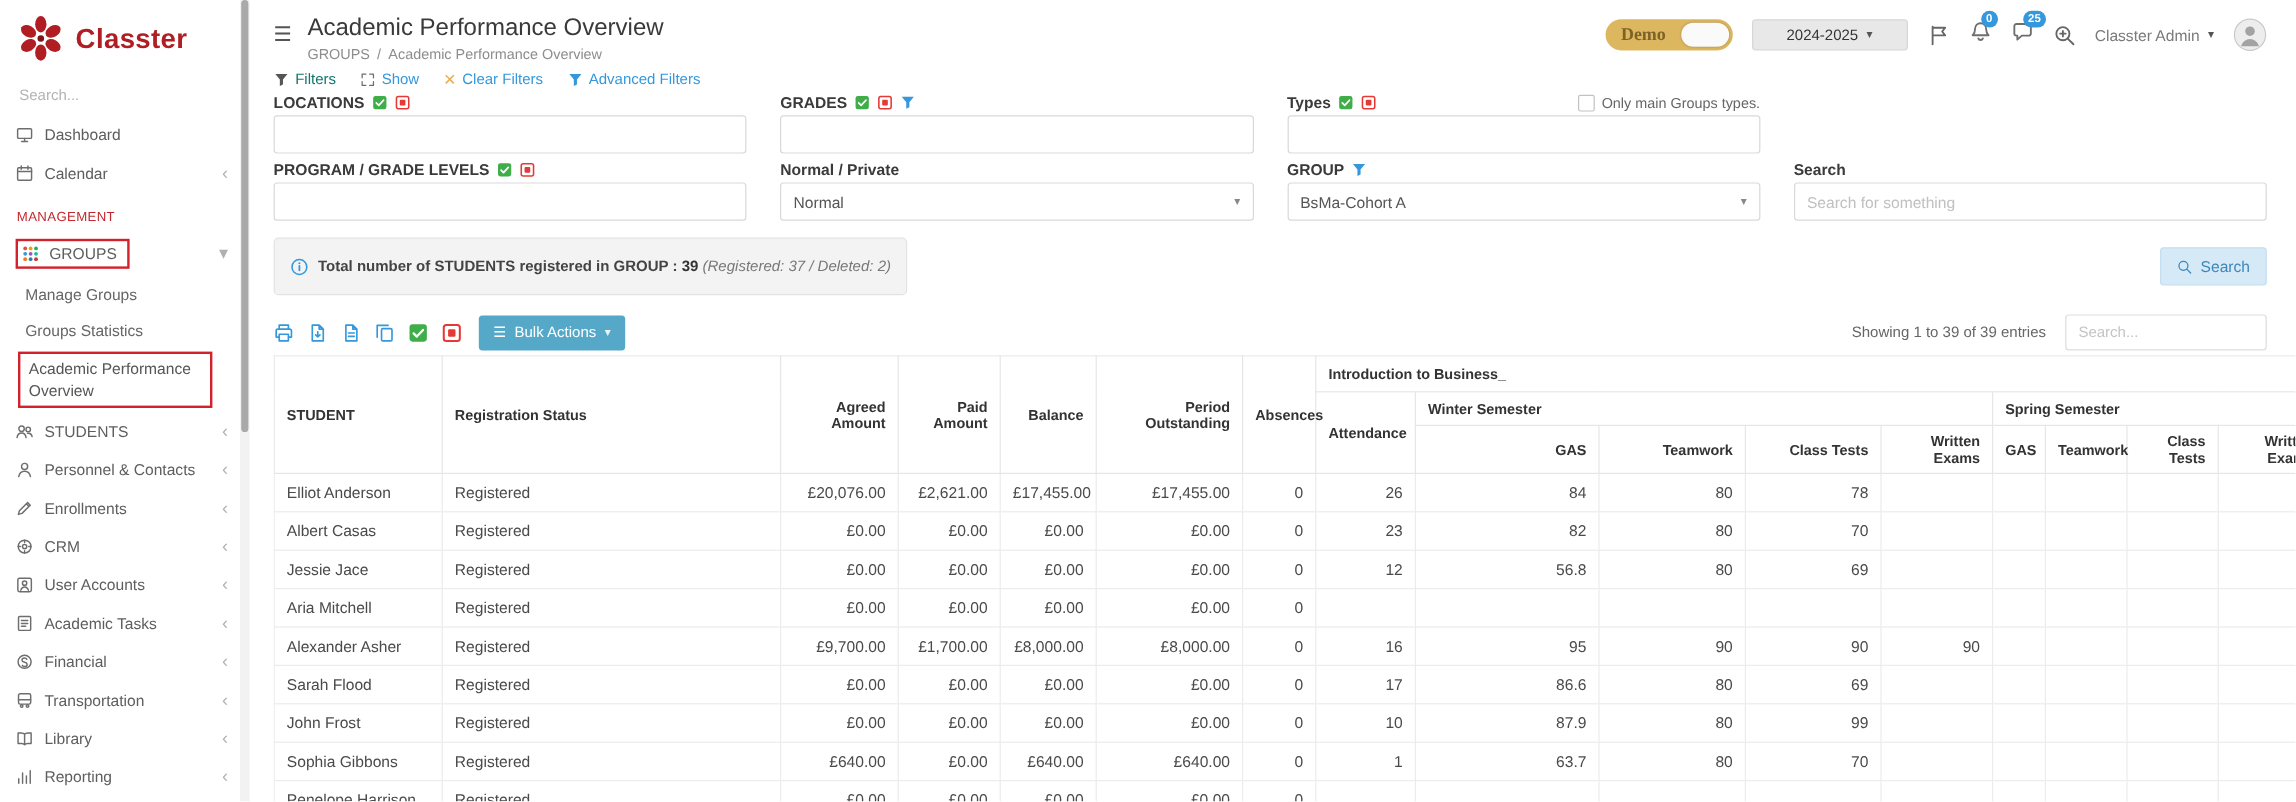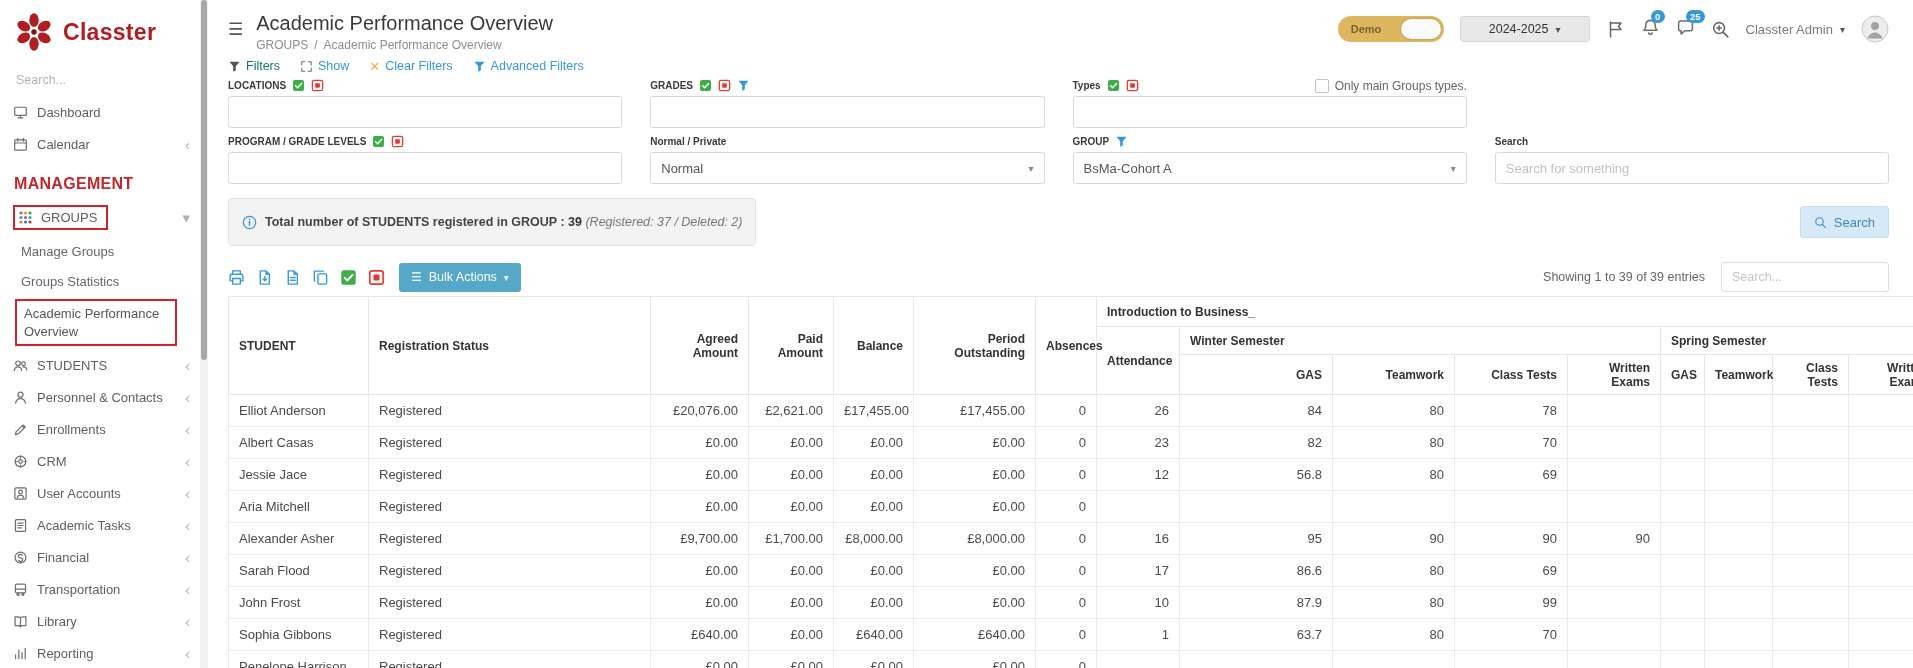--- a/index.html
+++ b/index.html
@@ -13,21 +13,21 @@
   .logo-row{display:flex;align-items:center;gap:9px;padding:2px 12px 0 14px;}
   .logo-svg{width:40px;height:40px;display:block;}
   .logo-text{font-size:23px;font-weight:bold;color:#b01e23;letter-spacing:.3px;}
   .side-search{margin:18px 16px 4px;}
   .side-search input{width:100%;border:none;outline:none;font-size:12.5px;color:#666;background:transparent;}
   .side-search input::placeholder{color:#b3b3b3;}
   nav{margin-top:8px;}
   .nav-item{display:flex;align-items:center;gap:9px;height:32px;padding:0 10px 0 13px;font-size:13px;color:#5e5e5e;cursor:pointer;white-space:nowrap;}
   .nav-item.groups-row{height:38px;}
   .narrow{margin-left:auto;color:#b0b0b0;font-size:15px;line-height:1;}
-  .section-label{padding:15px 14px 5px;font-size:16px;font-weight:bold;color:#c2272d;letter-spacing:.3px;}
+  .section-label{padding:15px 14px 5px;font-size:11px;font-weight:normal;color:#c2272d;letter-spacing:.3px;}
   .red-outline{display:inline-flex;align-items:center;gap:8px;border:2px solid #d2222b;}
   .groups-box{padding:3px 9px 3px 3px;}
   .subnav-item{display:flex;align-items:center;min-height:30px;padding:0 10px 0 21px;font-size:13px;color:#666;cursor:pointer;}
   .subnav-item.active{padding-left:15px;}
   .apo{display:block;border:2px solid #d2222b;padding:4px 7px;width:162px;line-height:1.35;margin:3px 0;color:#555;}
   .ic{display:inline-block;flex:none;color:#6e6e6e;}
   .ic svg{width:100%;height:100%;display:block;}
   .ic13{width:13px;height:13px;}
   .ic15{width:15px;height:15px;}
   .ic17{width:17px;height:17px;}
@@ -37,41 +37,41 @@
 
   
   .main{flex:1;min-width:0;padding-left:20px;display:flex;flex-direction:column;}
   .topbar{display:flex;align-items:flex-start;padding:12px 24px 0 0;height:52px;}
   .burger{font-size:17px;color:#555;cursor:pointer;margin-top:7px;}
   .title-block{margin-left:13px;}
   .page-title{font-size:20px;color:#3a3a3a;font-weight:400;}
   .breadcrumb{font-size:12px;color:#8d8d8d;margin-top:3px;display:flex;gap:6px;}
   .topbar-right{margin-left:auto;display:flex;align-items:center;gap:16px;margin-top:3px;}
   .demo-toggle{display:flex;align-items:center;width:106px;height:26px;border-radius:13px;background:#ddb75f;padding:0 3px 0 13px;cursor:pointer;}
-  .demo-label{font-size:11px;color:#7d6327;font-weight:bold;}
+  .demo-label{font-size:15px;color:#7d6327;font-weight:bold;font-family:Liberation Serif, serif;}
   .demo-knob{margin-left:auto;width:40px;height:20px;border-radius:10px;background:#fafafa;box-shadow:0 0 2px rgba(0,0,0,.3);}
   .year-btn{display:flex;align-items:center;gap:7px;background:#e8e8e8;border:1px solid #d8d8d8;border-radius:3px;padding:5px 28px;font-size:12.5px;color:#333;cursor:pointer;}
   .caret{font-size:10px;color:#555;}
   .icon-btn{position:relative;color:#666;cursor:pointer;}
   .badge{position:absolute;top:-8px;left:10px;background:#3598dc;color:#fff;font-size:9.5px;font-weight:bold;border-radius:9px;padding:2px 4.5px;line-height:1;}
   .admin-menu{display:flex;align-items:center;gap:7px;color:#7a7a7a;font-size:13px;cursor:pointer;}
   .avatar{width:28px;height:28px;display:block;}
 
   
   .filters{padding-right:24px;}
   .filter-links{display:flex;align-items:center;gap:20px;margin-top:4px;height:20px;}
   .flink{display:flex;align-items:center;gap:5px;font-size:12.5px;color:#3598dc;cursor:pointer;}
   .flink.plain{color:#0f766e;justify-content:center;}
   .funnel-dark{color:#555;}
   .funnel-blue{color:#3598dc;}
   .clear-x{color:#f0ad4e;font-size:13px;font-weight:bold;line-height:1;}
   .filter-grid{display:grid;grid-template-columns:repeat(4,1fr);column-gap:28px;margin-top:2px;}
   .filter-grid.row2{margin-top:6px;}
   .flabel-row{display:flex;align-items:center;gap:6px;height:15px;margin-bottom:3px;}
-  .flabel{font-size:10px;font-weight:bold;color:#3a3a3a;}
+  .flabel{font-size:13px;font-weight:bold;color:#3a3a3a;}
   .only-main{display:flex;align-items:center;gap:6px;font-size:12px;color:#666;margin-left:auto;cursor:pointer;}
   .checkbox{width:14px;height:14px;border:1px solid #c2c2c2;border-radius:2px;background:#fff;flex:none;}
   .finput{width:100%;height:32px;border:1px solid #d9d9d9;border-radius:3px;font-size:13px;color:#555;padding:0 10px;outline:none;background:#fff;}
   .finput::placeholder{color:#c0c0c0;}
   .fselect{display:flex;align-items:center;height:32px;border:1px solid #d9d9d9;border-radius:3px;padding:0 10px;font-size:13px;color:#555;background:#fff;cursor:pointer;}
   .fselect .caret{margin-left:auto;color:#888;}
   .alert-row{display:flex;align-items:center;margin-top:14px;}
   .alert{display:inline-flex;align-items:center;gap:8px;background:#f3f3f3;border:1px solid #e3e3e3;border-radius:4px;padding:0 13px;height:48px;font-size:12.5px;color:#555;}
   .alert-prefix{font-weight:bold;color:#444;}
   .alert-count{font-weight:bold;color:#333;}

